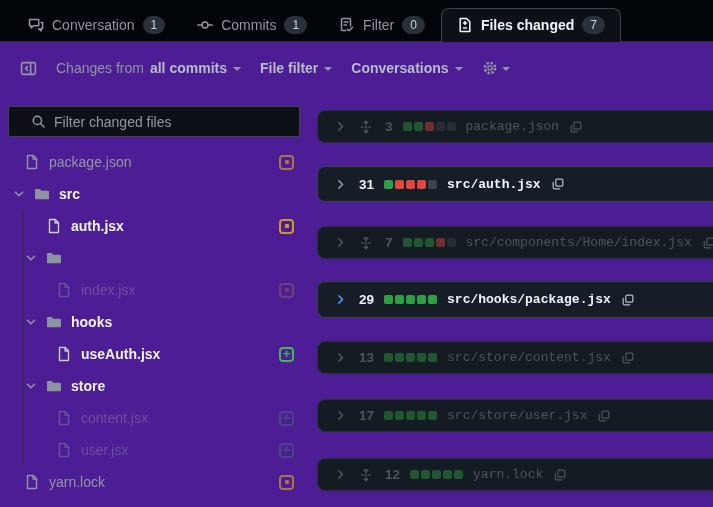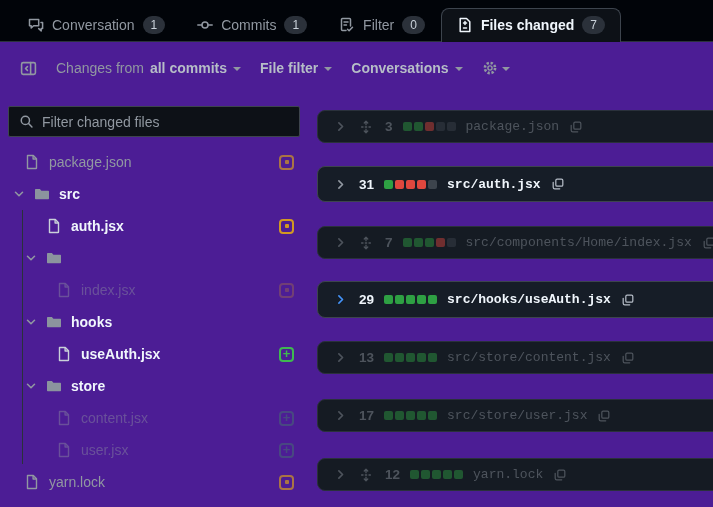--- a/index.html
+++ b/index.html
@@ -43,21 +43,21 @@
   .caret {
     width:0; height:0; border-left:4px solid transparent; border-right:4px solid transparent;
     border-top:4px solid #9198a1; margin-top:2px;
   }
   .icon-btn { color:#9198a1; cursor:pointer; display:flex; align-items:center; gap:4px; }
 
   
   .sidebar { position:absolute; top:94px; left:0; width:308px; bottom:0; padding:12px 8px 0 8px; }
   .searchbox {
     display:flex; align-items:center; gap:8px; height:31px; width:292px;
-    border:1px solid #3d444d; border-radius:2px; background:#0d1117; padding:0 10px;
+    border:1px solid #3d444d; border-radius:2px; background:#0d1117; padding:0 22px;
     color:#9198a1;
   }
   .searchbox input {
     flex:1; background:transparent; border:none; outline:none;
     color:#f0f6fc; font-size:14px; font-family:inherit;
   }
   .searchbox input::placeholder { color:#9198a1; }
   .tree { margin-top:9px; position:relative; }
   .guide { position:absolute; left:14px; top:64px; width:1px; height:254px; background:#2a313b; }
   .trow {
@@ -431,21 +431,21 @@
         </span>
 
       <span class="fcount">29</span>
       <span class="sqs">
           <span class="sq sq-g"></span>
           <span class="sq sq-g"></span>
           <span class="sq sq-g"></span>
           <span class="sq sq-g"></span>
           <span class="sq sq-g"></span>
         </span>
-      <span class="fpath">src/hooks/useAuth.jsx</span>
+      <span class="fpath">src/hooks/package.jsx</span>
       <span class="copy">
           <svg width="14" height="14" viewBox="0 0 16 16" fill="none" stroke="currentColor" stroke-width="1.4" stroke-linejoin="round" stroke-linecap="round">
             <rect x="5.5" y="2.5" width="8" height="8" rx="1.5"></rect>
             <path d="M2.5 6v5.7a1.8 1.8 0 0 0 1.8 1.8H10"></path>
           </svg>
         </span>
     </div>
 
     <div class="frow" style="top:247px;height:33px" data-state="viewed">
       <span class="chev" data-selected="false">

